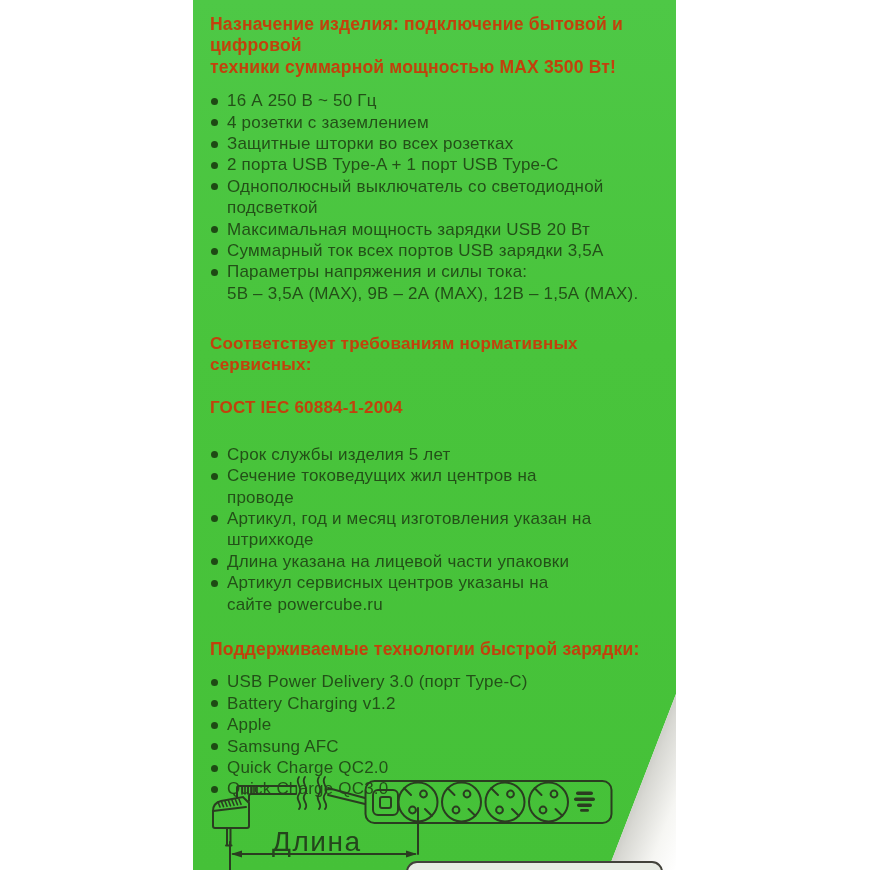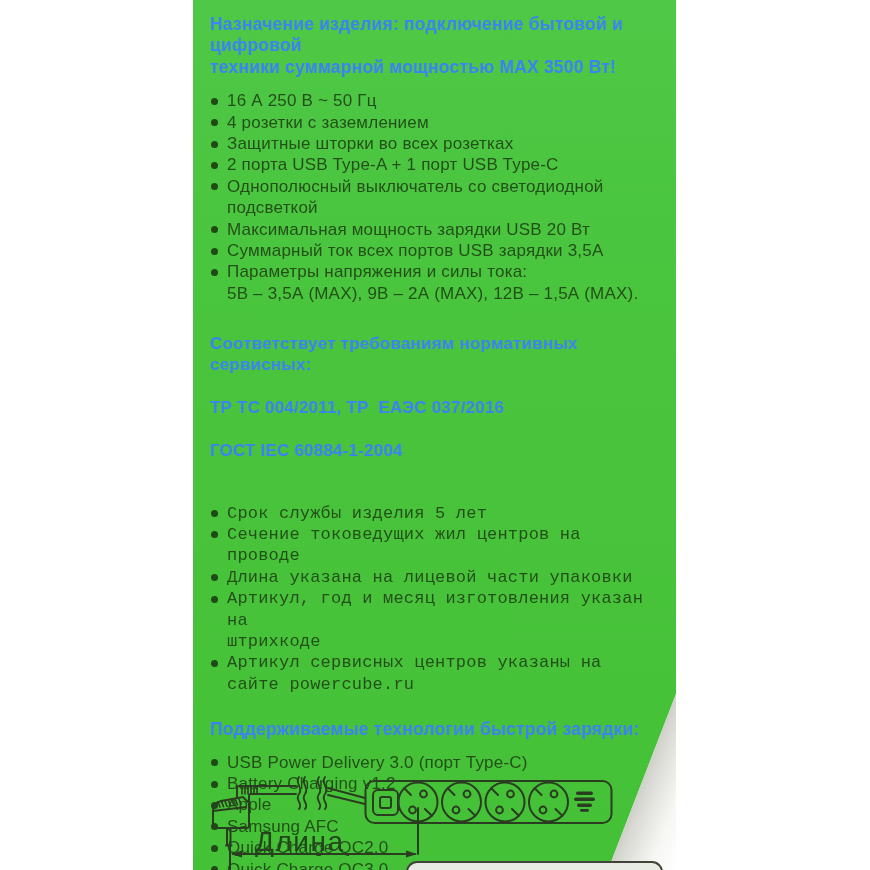--- a/index.html
+++ b/index.html
@@ -17,38 +17,38 @@
   .curl-shadow {
     position:absolute; left:608px; top:694px; width:68px; height:176px;
     clip-path:polygon(100% 0, 0 100%, 100% 100%);
     background:linear-gradient(111deg,#82827c 0%, #a9a9a3 28%, #d8d8d3 55%, #f6f6f3 80%, #ffffff 100%);
     z-index:2;
   }
   .content {
     position:absolute; left:210px; top:0; width:462px; z-index:3;
     color:#235018; font-size:17px; line-height:21.4px; letter-spacing:.2px;
   }
-  .heading { font-weight:bold; color:#3b82f6; white-space:pre-line; }
+  .heading { font-weight:bold; color:#c2410c; white-space:pre-line; }
   .purpose { padding-top:14px; font-size:17.5px; }
   ul { list-style:none; }
   li {
     position:relative; padding-left:17px; white-space:pre-line;
   }
   li::before {
     content:""; position:absolute; left:1px; top:7.5px;
     width:7px; height:7px; border-radius:50%; background:#1e4a14;
   }
   .features   { margin-top:12px; }
   .compliance { margin-top:7px; font-size:17px; }
-  .service    { margin-top:20px;font-family:Liberation Mono, monospace; }
+  .service    { margin-top:4px; }
   .fast-title { margin-top:24px; font-size:17.5px; }
   .fast-list  { margin-top:11px; }
   .diagram-svg { position:absolute; left:193px; top:758px; z-index:3; }
   .length-label {
-    position:absolute; left:255px; top:827px; z-index:4;
+    position:absolute; left:272px; top:827px; z-index:4;
     font-size:28px; color:#24451c; letter-spacing:1.5px; line-height:30px;
   }
   .bottom-tag {
     position:absolute; left:406px; top:861px; width:257px; height:26px;
     border:2.5px solid #42423a; border-radius:11px; background:#e7ebe3;
     z-index:5;
   }
 </style>
 </head>
 <body>
@@ -69,31 +69,30 @@
     <li>Однополюсный выключатель со светодиодной
 подсветкой</li>
     <li>Максимальная мощность зарядки USB 20 Вт</li>
     <li>Суммарный ток всех портов USB зарядки 3,5А</li>
     <li>Параметры напряжения и силы тока:
 5В – 3,5А (MAX), 9В – 2А (MAX), 12В – 1,5А (MAX).</li>
   </ul>
 
   <div class="heading compliance">
     <div>Соответствует требованиям нормативных сервисных:</div>
-    <div>ТР ТС 004/2011, ТР&nbsp; ЕАЭС 037/2016</div>
     <div>ГОСТ IEC 60884-1-2004</div>
   </div>
 
   <ul class="service">
     <li>Срок службы изделия 5 лет</li>
     <li>Сечение токоведущих жил центров на
 проводе</li>
-    <li>Длина указана на лицевой части упаковки</li>
     <li>Артикул, год и месяц изготовления указан на
 штрихкоде</li>
+    <li>Длина указана на лицевой части упаковки</li>
     <li>Артикул сервисных центров указаны на
 сайте powercube.ru</li>
   </ul>
 
   <div class="heading fast-title">Поддерживаемые технологии быстрой зарядки:</div>
 
   <ul class="fast-list">
     <li>USB Power Delivery 3.0 (порт Type-C)</li>
     <li>Battery Charging v1.2</li>
     <li>Apple</li>

